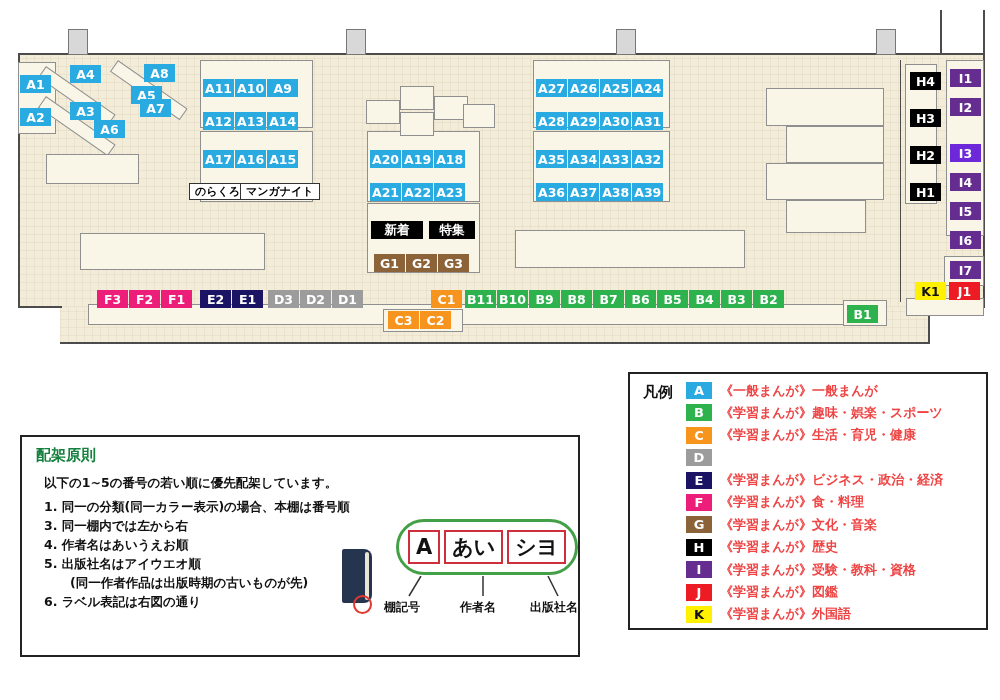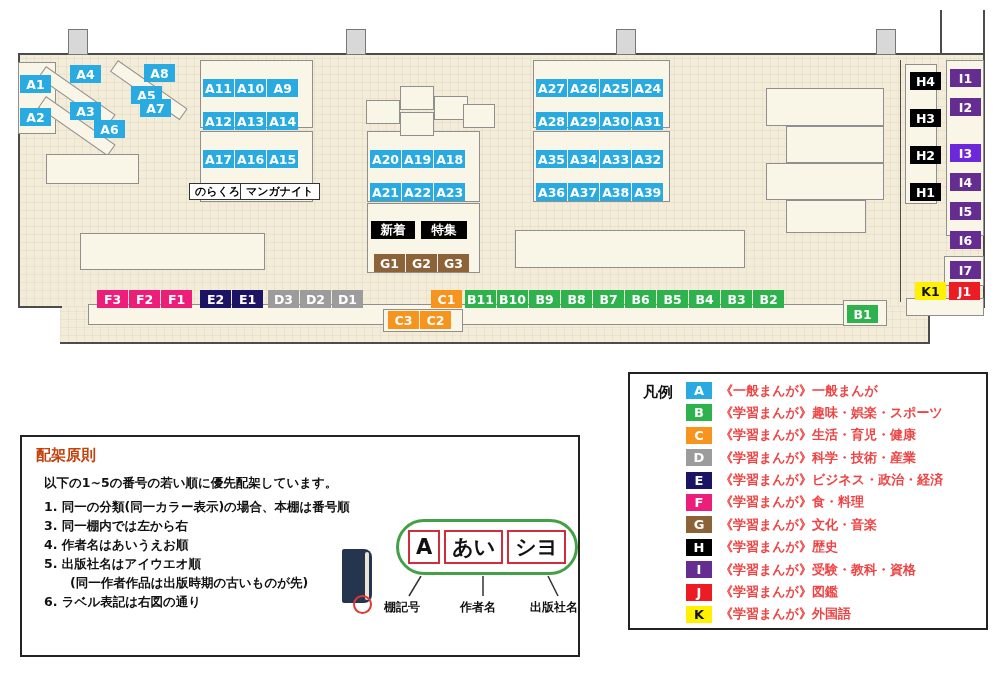--- a/index.html
+++ b/index.html
@@ -26,21 +26,21 @@
           border:2px solid #222;box-sizing:border-box;z-index:10;}
   .legend-title{position:absolute;left:13px;top:9px;font-size:15px;font-weight:bold;color:#111;}
   .legend-rows{position:absolute;left:56px;top:8px;display:flex;flex-direction:column;gap:5.4px;}
   .lrow{display:flex;align-items:center;gap:8px;height:17px;}
   .lsq{width:26px;height:17px;display:flex;align-items:center;justify-content:center;
        color:#fff;font-weight:bold;font-size:13px;flex:none;}
   .ltext{font-size:13px;font-weight:bold;color:#ef4444;white-space:nowrap;}
   
   .principles{position:absolute;left:20px;top:435px;width:560px;height:222px;background:#fff;
               border:2px solid #222;box-sizing:border-box;z-index:10;}
-  .p-title{position:absolute;left:14px;top:9px;font-size:15px;font-weight:bold;color:#c2410c;}
+  .p-title{position:absolute;left:14px;top:9px;font-size:15px;font-weight:bold;color:#15803d;}
   .p-intro{position:absolute;left:22px;top:38px;font-size:12.5px;font-weight:bold;color:#111;}
   .p-lines{position:absolute;left:22px;top:60px;font-size:12.5px;font-weight:bold;color:#111;line-height:19px;}
   .p-lines .indent{padding-left:26px;}
   .d-oval{position:absolute;left:374px;top:82px;width:182px;height:56px;border:3px solid #43a047;border-radius:30px;
           background:#fff;display:flex;align-items:center;justify-content:center;gap:4px;box-sizing:border-box;z-index:11;}
   .d-box{border:2px solid #cf2f3c;padding:0 6px;font-size:21px;font-weight:bold;color:#111;background:#fff;line-height:30px;}
   .d-ann{position:absolute;font-size:12px;font-weight:bold;color:#111;}
   .d-svg{position:absolute;left:374px;top:139px;z-index:11;}
   .d-book{position:absolute;left:320px;top:112px;width:30px;height:54px;background:#26354f;
           border-radius:2px 8px 8px 2px;z-index:11;}
@@ -157,21 +157,21 @@
     <span class="lbl" style="background: rgb(41, 171, 226);">A36</span>
     <span class="lbl" style="background: rgb(41, 171, 226);">A37</span>
     <span class="lbl" style="background: rgb(41, 171, 226);">A38</span>
     <span class="lbl" style="background: rgb(41, 171, 226);">A39</span>
   </div>
 
   <span class="plain" style="left:189px;top:183px">のらくろ</span>
   <span class="plain" style="left:240px;top:183px">マンガナイト</span>
 
   <div class="lblrow" style="left:371px;top:221px;gap:6px">
-    <span class="lbl" style="width: 44px; background: rgb(0, 0, 0); font-family: Liberation Mono, monospace;">新着</span>
+    <span class="lbl" style="width: 52px; background: rgb(0, 0, 0); font-family: Liberation Mono, monospace;">新着</span>
     <span class="lbl" style="width: 46px; background: rgb(0, 0, 0);">特集</span>
   </div>
   <div class="lblrow" style="left:374px;top:254px">
     <span class="lbl" style="background: rgb(140, 98, 57);">G1</span>
     <span class="lbl" style="background: rgb(140, 98, 57);">G2</span>
     <span class="lbl" style="background: rgb(140, 98, 57);">G3</span>
   </div>
 
   <div class="lblrow" style="left:97px;top:290px">
     <span class="lbl" style="background: rgb(237, 30, 121);">F3</span>
@@ -234,21 +234,20 @@
       <div class="lrow">
         <span class="lsq" style="background: rgb(46, 178, 77);">B</span>
         <span class="ltext"><span>《学習まんが》</span><span>趣味・娯楽・スポーツ</span></span>
       </div>
       <div class="lrow">
         <span class="lsq" style="background: rgb(247, 148, 30);">C</span>
         <span class="ltext"><span>《学習まんが》</span><span>生活・育児・健康</span></span>
       </div>
       <div class="lrow">
         <span class="lsq" style="background: rgb(156, 156, 157);">D</span>
-        <span class="ltext"><span>《学習まんが》</span><span>科学・技術・産業</span></span>
       </div>
       <div class="lrow">
         <span class="lsq" style="background: rgb(27, 20, 100);">E</span>
         <span class="ltext"><span>《学習まんが》</span><span>ビジネス・政治・経済</span></span>
       </div>
       <div class="lrow">
         <span class="lsq" style="background: rgb(237, 30, 121);">F</span>
         <span class="ltext"><span>《学習まんが》</span><span>食・料理</span></span>
       </div>
       <div class="lrow">

